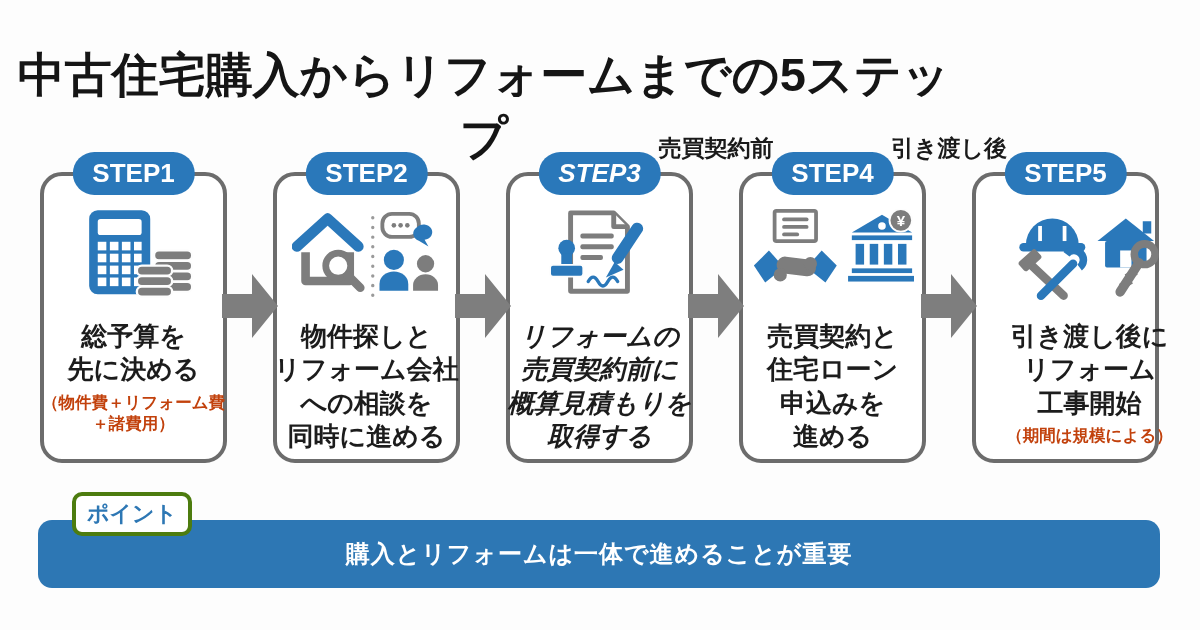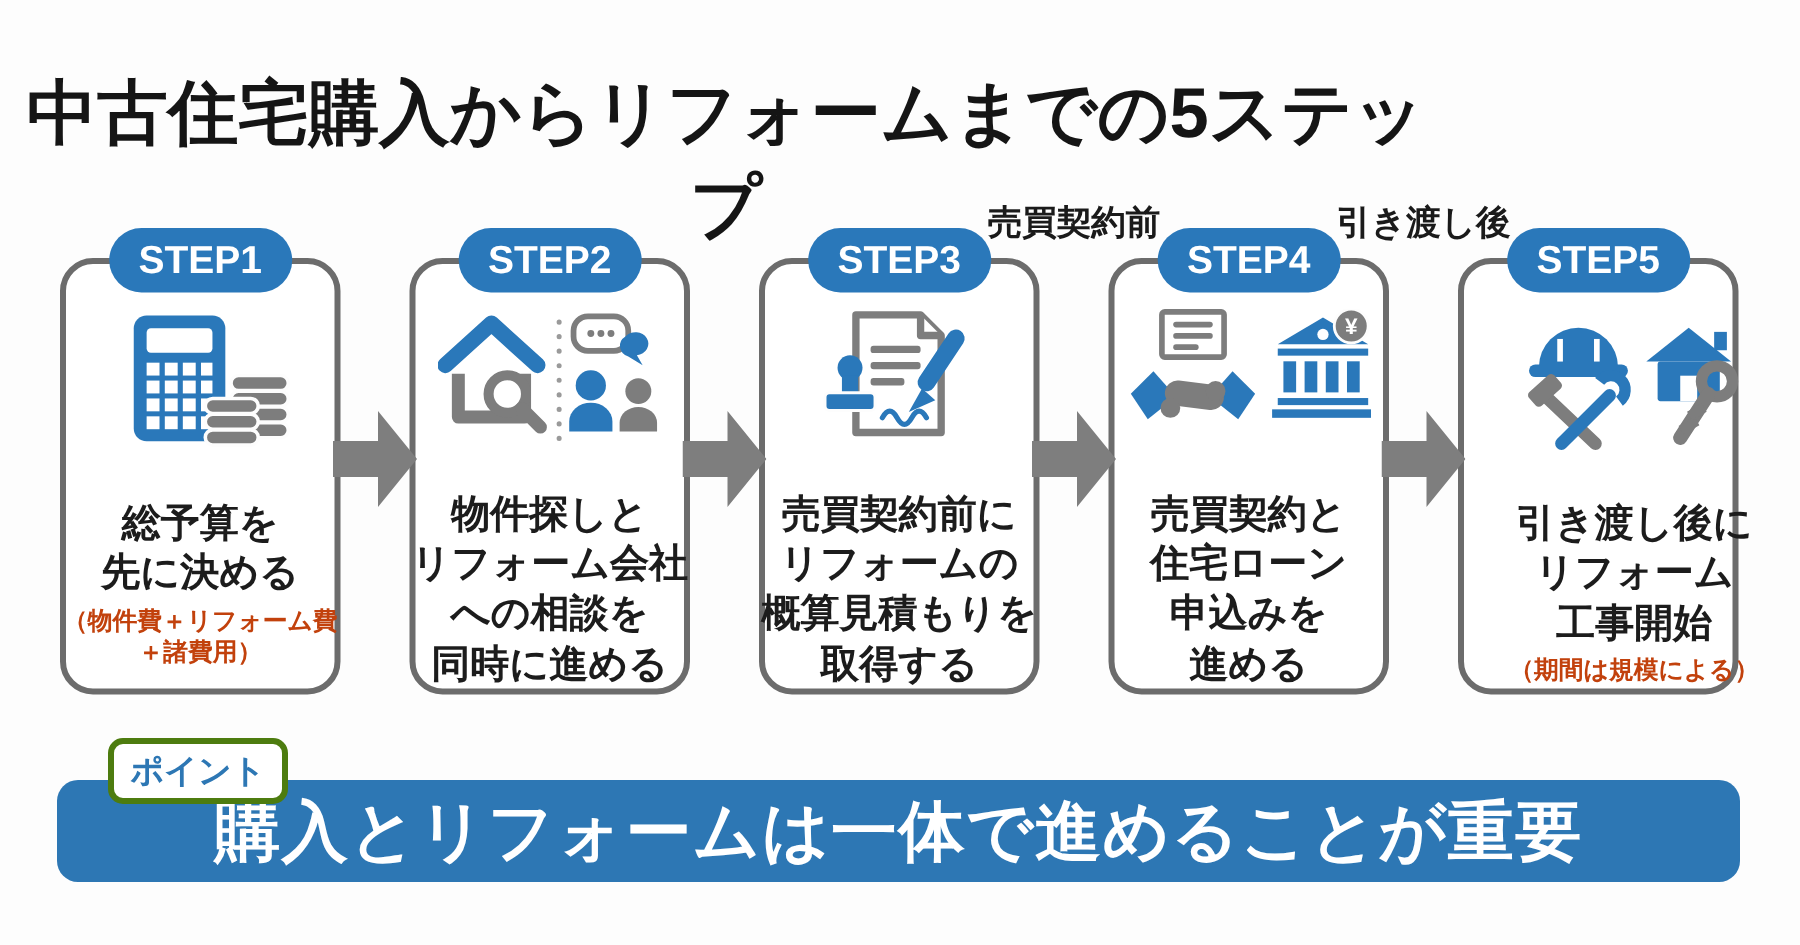--- a/index.html
+++ b/index.html
@@ -25,21 +25,21 @@
     top: 172px;
     width: 187px;
     height: 291px;
     background: #ffffff;
     border: 4px solid #6c6c6c;
     border-radius: 22px;
     z-index: 2;
   }
   .card-1 { left: 40px; }
   .card-2 { left: 273px; }
-  .card-3 { left: 506px; }
+  .card-3 { left: 506px; font-style: italic; }
   .card-4 { left: 739px; }
   .card-5 { left: 972px; padding-left: 48px; }
   .step-badge {
     position: absolute;
     top: -24px; left: 50%;
     transform: translateX(-50%);
     background: #2a78ba;
     color: #ffffff;
     font-size: 26px;
     font-weight: 800;
@@ -57,21 +57,21 @@
     align-items: center;
     padding-top: 28px;
   }
   .icon-zone {
     height: 108px;
     display: flex;
     align-items: center;
     justify-content: center;
   }
   .card-title {
-    margin-top: 20px;
+    margin-top: 8px;
     font-size: 26px;
     font-weight: 800;
     color: #1c1c1c;
     line-height: 1.28;
     text-align: center;
     white-space: nowrap;
   }
   .card-note {
     margin-top: 5px;
     font-size: 16.5px;
@@ -109,21 +109,21 @@
     width: 1122px; height: 68px;
     background: #2d77b4;
     border-radius: 14px;
     display: flex;
     align-items: center;
     justify-content: center;
     z-index: 2;
   }
   .point-banner-text {
     color: #ffffff;
-    font-size: 44px;
+    font-size: 24px;
     font-weight: 800;
     letter-spacing: 1px;
     white-space: nowrap;
   }
   .point-tab {
     position: absolute;
     left: 40px; top: 492px;
     width: 120px; height: 44px;
     background: #ffffff;
     border: 4px solid #4d7c0f;
@@ -240,22 +240,22 @@
           <circle cx="26" cy="40" r="8.5"></circle>
           <rect x="20.5" y="45" width="11" height="13"></rect>
           <rect x="9" y="57" width="34" height="12" rx="3" stroke="#fdfdfd" stroke-width="2"></rect>
         </g>
         <line x1="98" y1="20" x2="78" y2="50" stroke="#2a78ba" stroke-width="12" stroke-linecap="round"></line>
         <polygon points="75,54 66,70 84,62" fill="#2a78ba"></polygon>
         <path d="M48 74 q5 -9 10 0 t10 0 t10 0" fill="none" stroke="#2a78ba" stroke-width="3.5" stroke-linecap="round"></path>
       </svg>
     </div>
     <div class="card-title">
+      <div>リフォームの</div>
       <div>売買契約前に</div>
-      <div>リフォームの</div>
       <div>概算見積もりを</div>
       <div>取得する</div>
     </div>
   </div>
 </div>
 
 <div class="step-card card-4">
   <div class="step-badge">STEP4</div>
   <div class="card-body">
     <div class="icon-zone">

